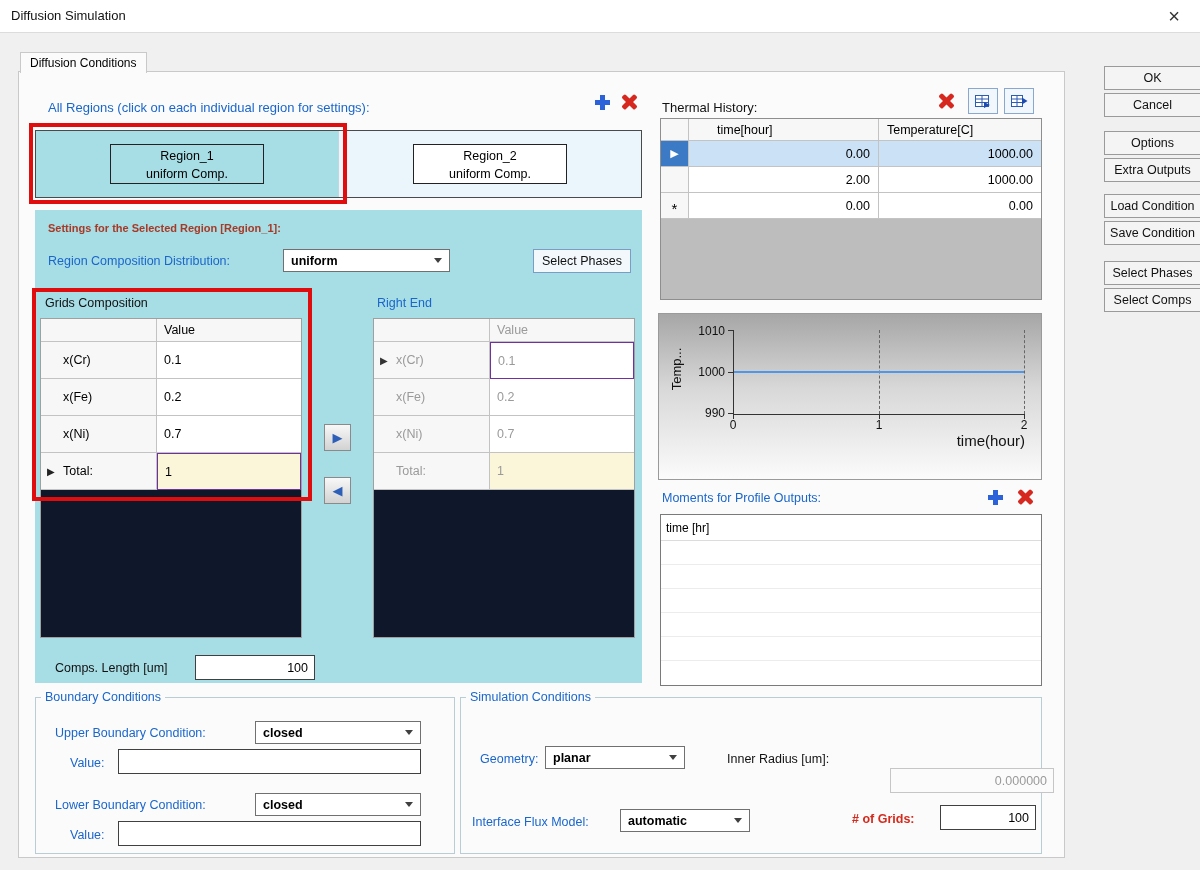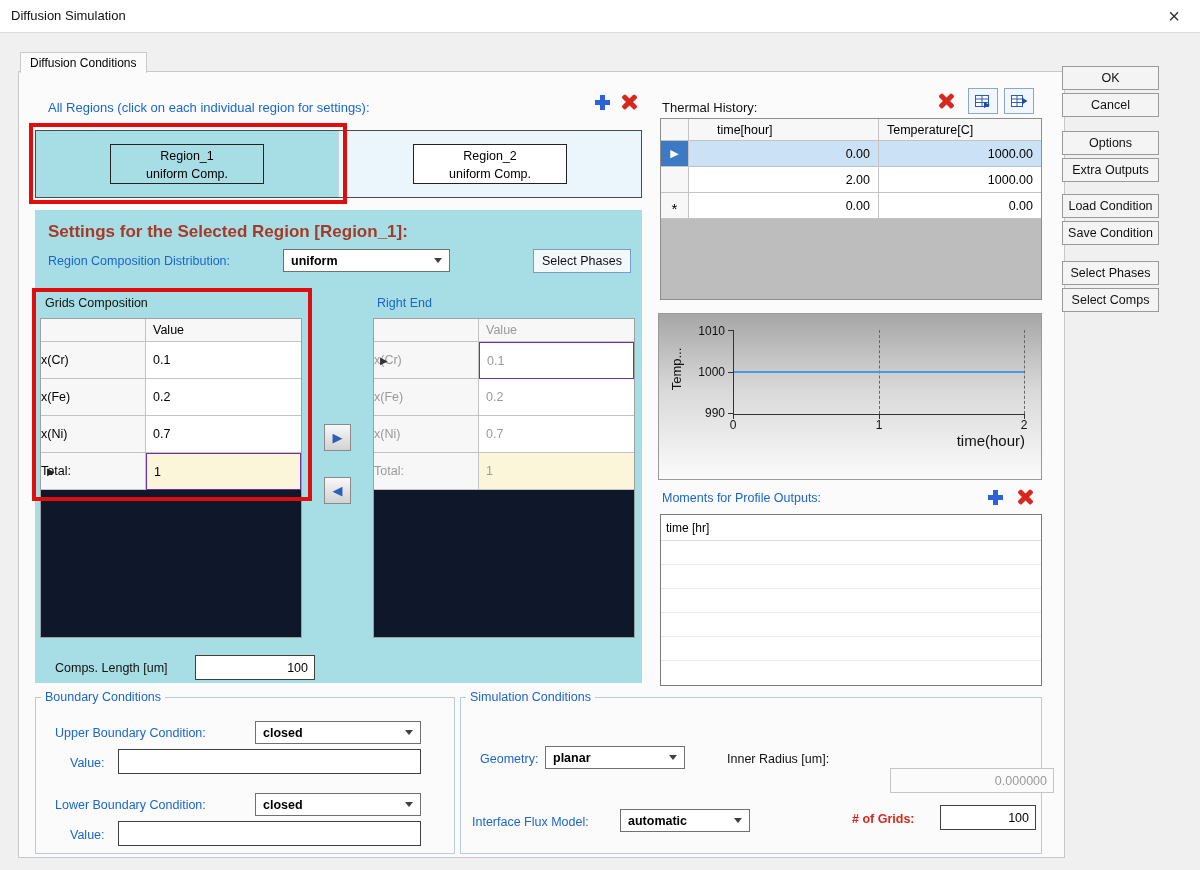--- a/index.html
+++ b/index.html
@@ -15,24 +15,24 @@
   .title { position:absolute; left:11px; top:8px; font-size:13px; color:#111; }
   .close-btn { position:absolute; right:4px; top:0; width:44px; height:32px; display:flex; align-items:center; justify-content:center; font-size:20px; color:#333; cursor:pointer; }
 
   .dlg-bg { position:absolute; left:0; top:33px; width:1200px; height:837px; background:#f0f0f0; }
   .tab-body { position:absolute; left:18px; top:71px; width:1047px; height:787px; background:#fbfbfb; border:1px solid #c9c9c9; }
   .tab { position:absolute; left:20px; top:52px; height:21px; padding:0 9px; background:#fbfbfb; border:1px solid #c9c9c9; border-bottom:none; font-size:12px; line-height:20px; z-index:2; }
 
   .lbl { position:absolute; white-space:nowrap; }
   .lbl-blue { color:#1a66cc; }
   .lbl-black { color:#111; }
-  .lbl-title { color:#a63a26; font-weight:bold; font-size:17px; }
+  .lbl-title { color:#a63a26; font-weight:bold; font-size:11px; }
   .lbl-red { color:#d42a1e; font-weight:bold; }
 
-  .side-btn { position:absolute; left:1062px; width:97px; height:24px; background:#f4f4f4; border:1px solid #9a9a9a;
+  .side-btn { position:absolute; left:1104px; width:97px; height:24px; background:#f4f4f4; border:1px solid #9a9a9a;
     font-family:inherit; font-size:12.5px; color:#111; cursor:pointer; }
 
   .cyan-panel { position:absolute; left:35px; top:210px; width:607px; height:473px; background:#a7dde5; }
 
   
   .region-strip { position:absolute; left:35px; top:130px; width:607px; height:68px; border:1px solid #4a4a4a; display:flex; background:#eaf6fb; }
   .region-cell { flex:1; display:flex; align-items:center; justify-content:center; cursor:pointer; }
   .region-cell.selected { background:#a7dde5; }
   .region-cell + .region-cell { border-left:1px solid #c2d6de; }
   .region-box { width:154px; height:40px; border:1px solid #222; text-align:center; line-height:1.45; font-size:12.5px; padding-top:2px; }
@@ -58,22 +58,22 @@
   .tbox { position:absolute; height:25px; border:1px solid #404040; background:#fff; font-family:inherit; font-size:12.5px; padding:0 6px; }
   .tbox.num { text-align:right; }
   .tbox.disabled { border:1px solid #c6c6c6; background:#fbfbfb; color:#9a9a9a; }
 
   
   .panel-btn { position:absolute; height:24px; background:#f2f8fc; border:1px solid #7a9cc6; color:#111; font-family:inherit; font-size:12.5px; cursor:pointer; }
 
   
   .dgv { position:absolute; background:#0f172a; border:1px solid #a0a0a0; overflow:hidden; }
   .trow { display:flex; }
-  .rh { width:105px; flex:none; background:#f7f7f7; border-right:1px solid #c3c3c3; border-bottom:1px solid #c3c3c3;
-    position:relative; display:flex; align-items:center; }
+  .rh { width:116px; flex:none; background:#f7f7f7; border-right:1px solid #c3c3c3; border-bottom:1px solid #c3c3c3;
+    position:relative; display:flex; align-items:center; padding-left:22px; }
   .vc { flex:1; background:#fff; border-bottom:1px solid #c3c3c3; display:flex; align-items:center; padding-left:7px; }
   .thead { height:23px; }
   .thead .vc { background:#f7f7f7; }
   .drow { height:37px; }
   .rowmark { position:absolute; left:6px; top:50%; transform:translateY(-50%); font-size:10px; color:#222; }
   .total-rh {}
   .focus-cell { border:1px solid #7030a0; }
   .total-cell { background:#fbf6d9; }
   .dgv.disabled .rh, .dgv.disabled .vc { color:#9a9a9a; }
   .dgv.disabled .rowmark { color:#333; }

